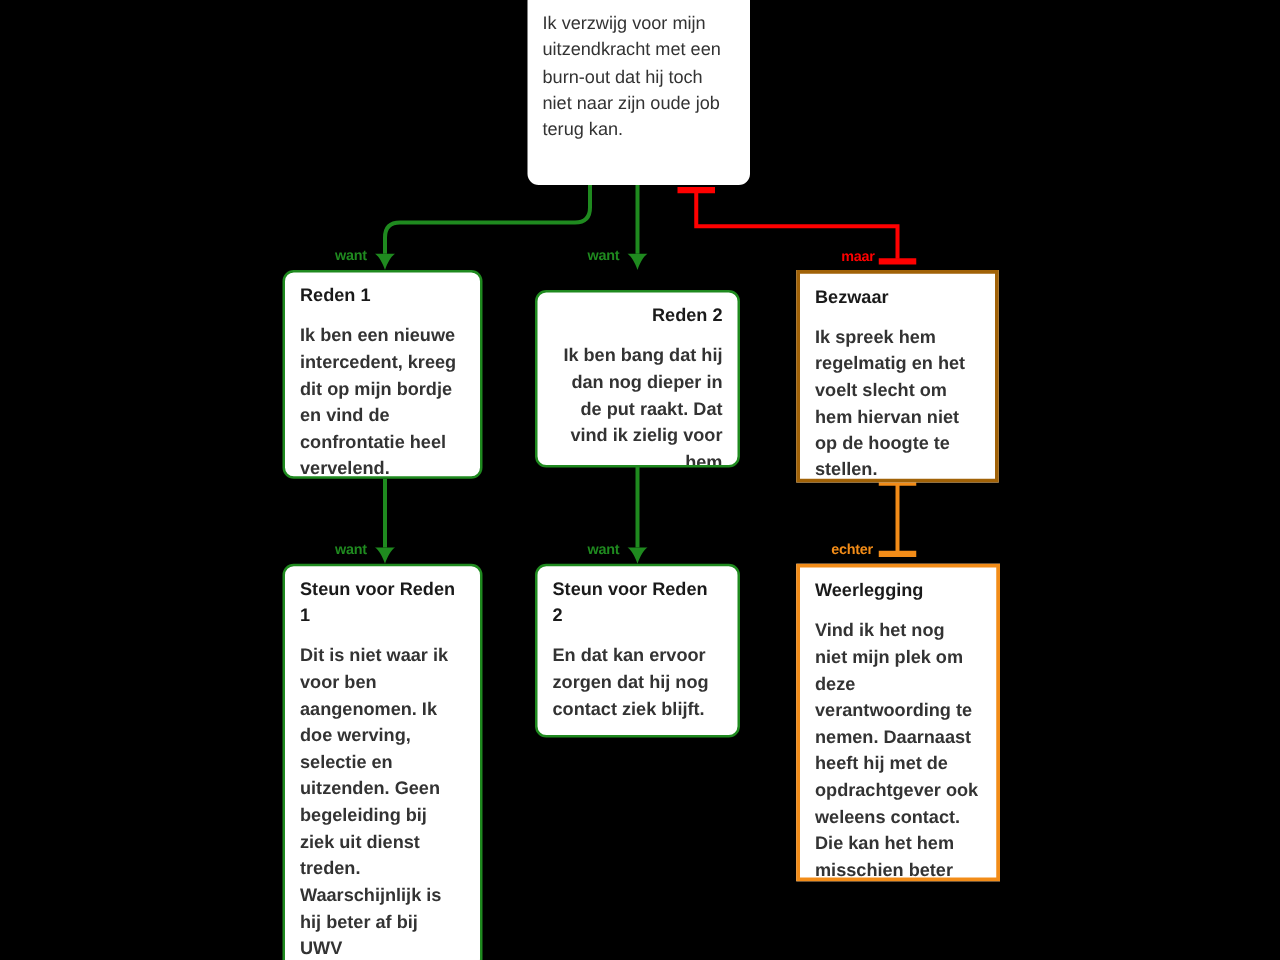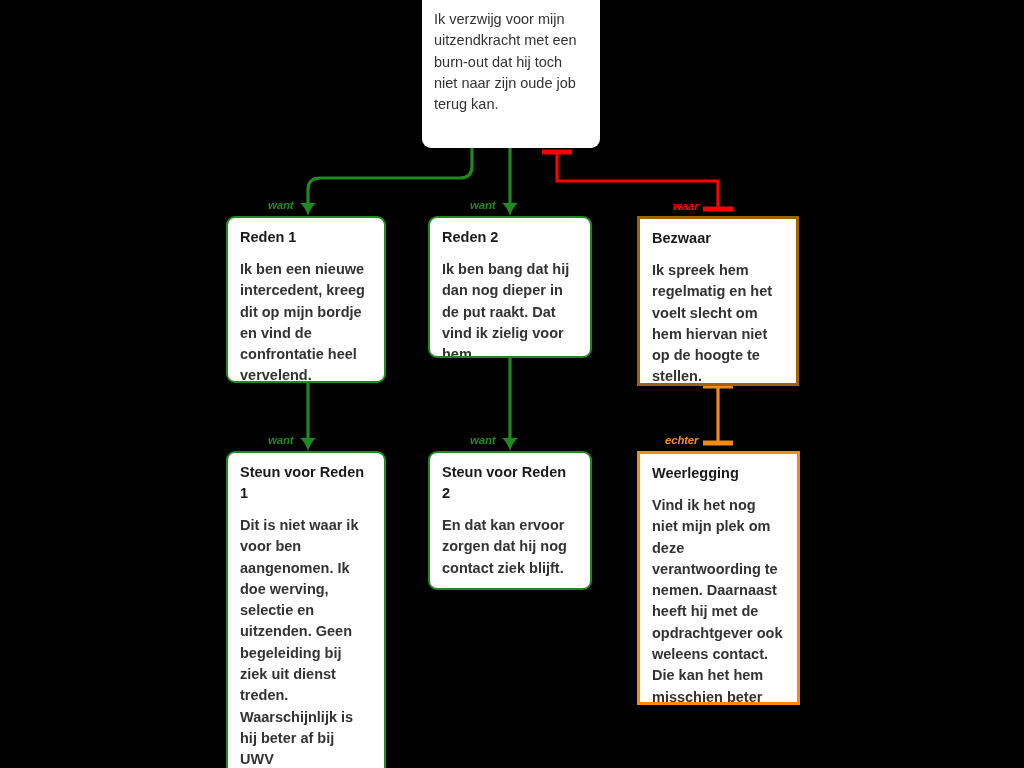--- a/index.html
+++ b/index.html
@@ -73,21 +73,20 @@
     border: 3px solid #f28c18;
     border-radius: 0;
   }
   .edge-label {
     position: absolute;
     font-size: 11.5px;
     font-weight: bold;
     line-height: 12px;
     white-space: nowrap;
     letter-spacing: -0.2px;
-    font-style: italic;
   }
   .edge-label.green-lbl { color: #1f8a1f; }
   .edge-label.red-lbl { color: #ff0000; }
   .edge-label.orange-lbl { color: #f28c18; }
 </style>
 </head>
 <body>
 
 <div id="canvas">
 
@@ -130,42 +129,42 @@
       <line x1="703" y1="386" x2="733" y2="386" stroke="#f28c18" stroke-width="5"></line>
       <line x1="718" y1="386" x2="718" y2="441" stroke="#f28c18" stroke-width="3.2"></line>
       <line x1="703" y1="443" x2="733" y2="443" stroke="#f28c18" stroke-width="5"></line>
     </g>
   </svg>
 
   <div class="edge-label green-lbl" style="left:268px; top:199px;">want</div>
 
   <div class="edge-label green-lbl" style="left:470px; top:199px;">want</div>
 
-  <div class="edge-label red-lbl" style="left:673px; top:200px;">waar</div>
+  <div class="edge-label red-lbl" style="left:673px; top:200px;">maar</div>
 
   <div class="edge-label green-lbl" style="left:268px; top:434px;">want</div>
 
   <div class="edge-label green-lbl" style="left:470px; top:434px;">want</div>
 
   <div class="edge-label orange-lbl" style="left:665px; top:434px;">echter</div>
 
   <div class="node rounded plain" id="node-stelling" style="left:422px; top:-8px; width:178px; height:156px;">
     <div class="pad" style="padding-top:17px;">
       <div class="node-body">Ik verzwijg voor mijn uitzendkracht met een burn-out dat hij toch niet naar zijn oude job terug kan.</div>
     </div>
   </div>
 
   <div class="node rounded green" id="node-reden1" style="left:226px; top:216px; width:160px; height:167px;">
     <div class="pad">
       <div class="node-title">Reden 1</div>
       <div class="node-body">Ik ben een nieuwe intercedent, kreeg dit op mijn bordje en vind de confrontatie heel vervelend.</div>
     </div>
   </div>
 
-  <div class="node rounded green" id="node-reden2" style="left:428px; top:216px; width:164px; height:142px;">
+  <div class="node rounded green" id="node-reden2" style="left:428px; top:232px; width:164px; height:142px;text-align:right;">
     <div class="pad">
       <div class="node-title">Reden 2</div>
       <div class="node-body">Ik ben bang dat hij dan nog dieper in de put raakt. Dat vind ik zielig voor hem</div>
     </div>
   </div>
 
   <div class="node red" id="node-bezwaar" style="left:637px; top:216px; width:162px; height:170px;">
     <div class="pad">
       <div class="node-title">Bezwaar</div>
       <div class="node-body">Ik spreek hem regelmatig en het voelt slecht om hem hiervan niet op de hoogte te stellen.</div>

